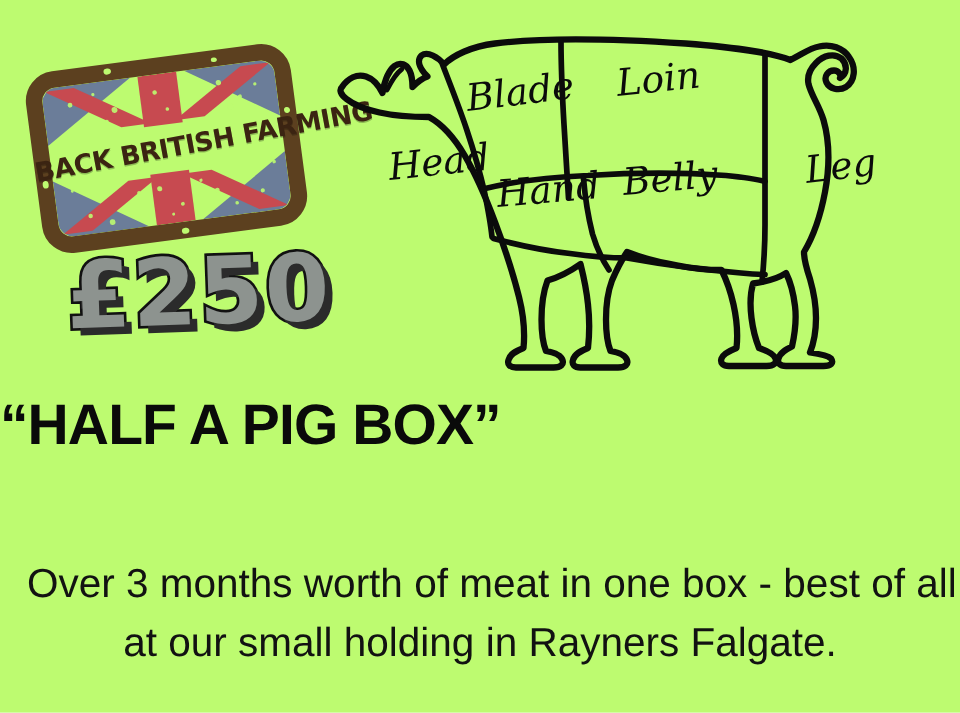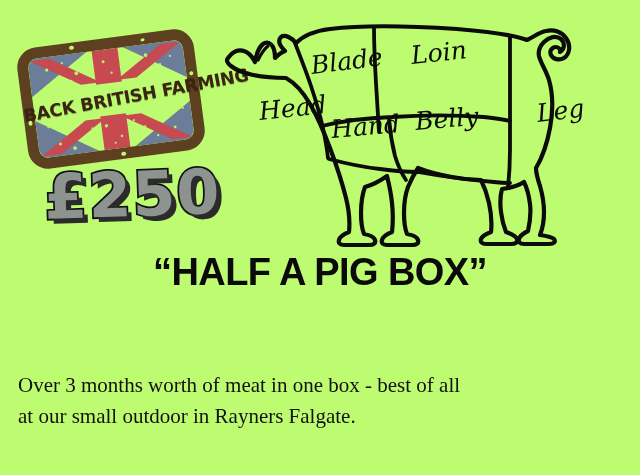--- a/index.html
+++ b/index.html
@@ -114,42 +114,43 @@
     font-style: italic;
     font-size: 25px;
     fill: #0b0b0b;
   }
 
   
   #headline {
     position: absolute;
     left: 0;
     right: 0;
-    top: 251px;
-    text-align: center;
+    top: 263px;
+    text-align: left;
     font-family: "Liberation Sans", sans-serif;
     font-weight: bold;
     font-size: 38px;
     line-height: 1.15;
     letter-spacing: -0.6px;
     color: #0a0a0a;
   }
   #headline .hl {
     display: block;
     white-space: nowrap;
   }
 
   
   #body-copy {
     position: absolute;
     left: 18px;
     right: 18px;
     top: 370px;
-    font-family: Liberation Serif, serif;
-    font-size: 21px;
+    text-align: center;
+    font-family: Liberation Sans, sans-serif;
+    font-size: 27px;
     line-height: 1.46;
     color: #121212;
   }
   #body-copy .bl {
     display: block;
     white-space: nowrap;
   }
 </style>
 </head>
 <body>
@@ -345,16 +346,16 @@
       <text class="cut-label" x="316" y="106" transform="rotate(-7 316 106)">Leg</text>
     </svg>
   </div>
 
   <div id="headline">
     <span class="hl">“HALF A PIG BOX”</span>
   </div>
 
   <div id="body-copy">
     <span class="bl">Over 3  months worth of meat in one box - best of all</span>
-    <span class="bl">at our small outdoor in Rayners Falgate.</span>
+    <span class="bl">at our small holding in Rayners Falgate.</span>
   </div>
 
 </div>
 
 </body></html>

